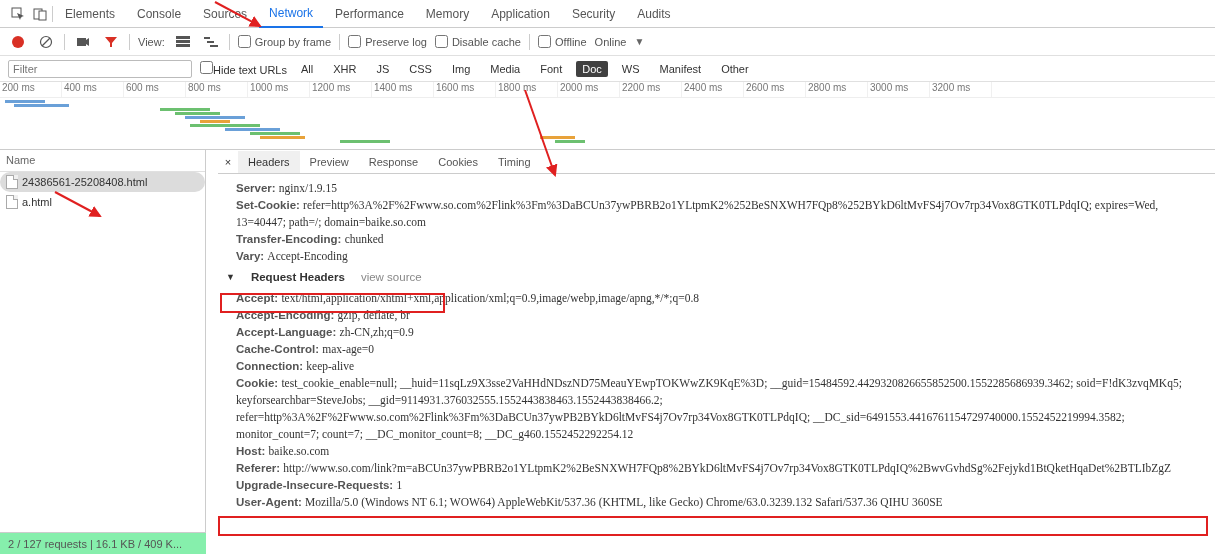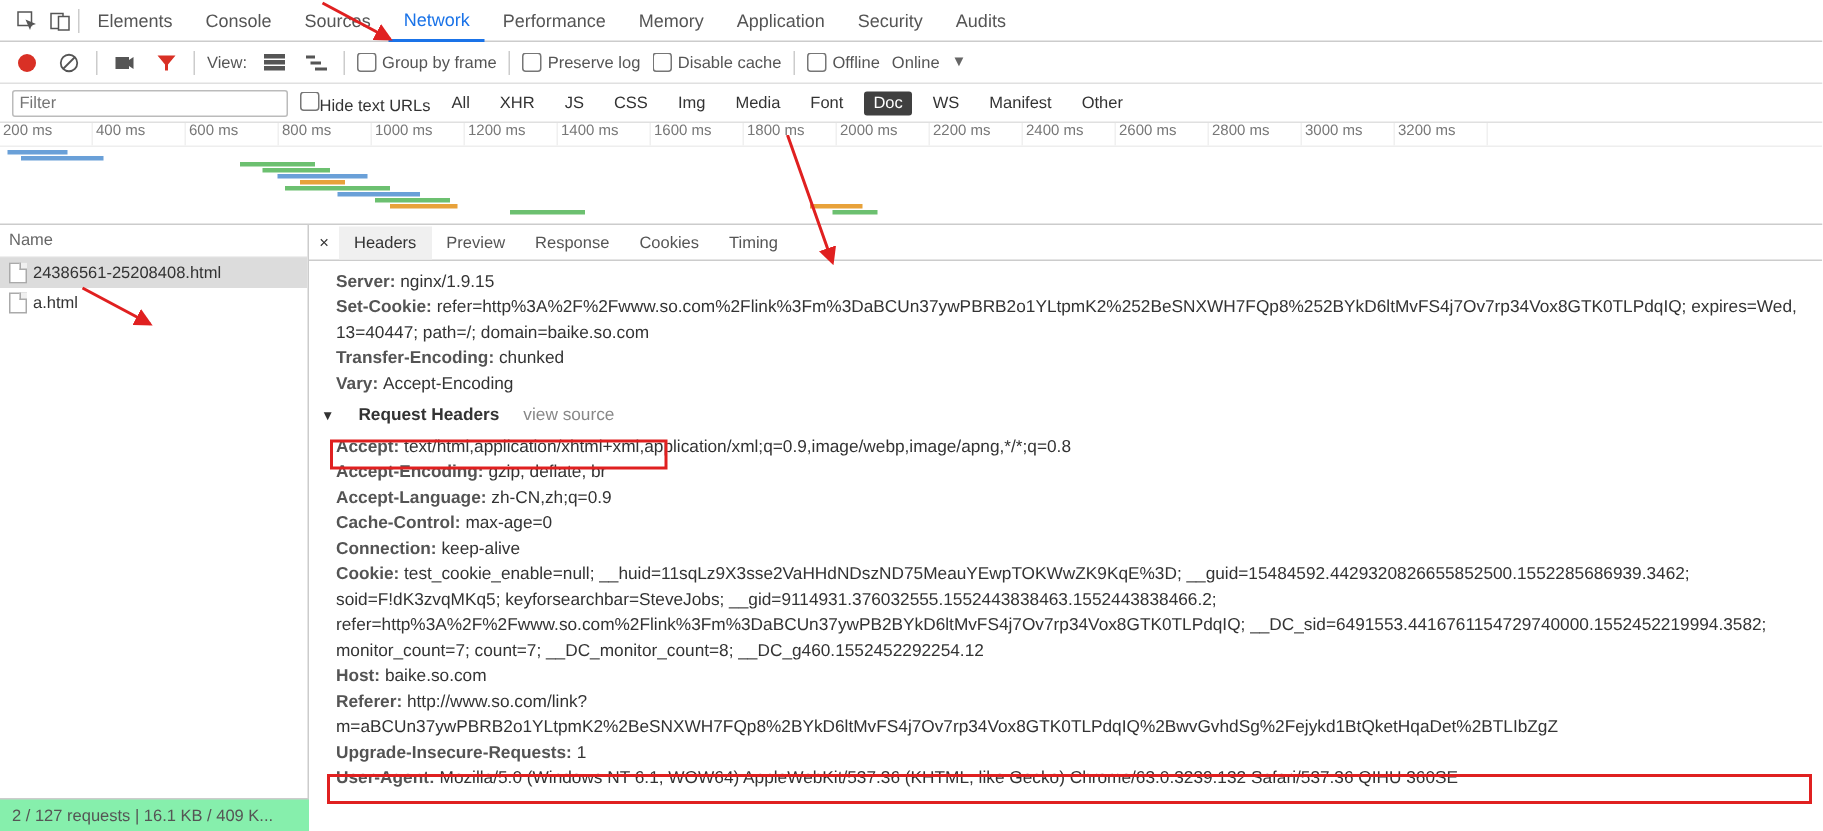--- a/index.html
+++ b/index.html
@@ -29,38 +29,38 @@
 .pill.selected { background: #404040; color: #fff; border-radius: 2px; }
 
 
 .timeline { height: 68px; border-bottom: 1px solid #ccc; position: relative; overflow: hidden; }
 .ruler { display: flex; height: 16px; border-bottom: 1px solid #eee; font-size: 10px; color: #777; }
 .ruler div { width: 62px; padding-left: 2px; border-right: 1px solid #f0f0f0 }
 .bars { position: relative; height: 52px; }
 .bar { position: absolute; height: 3px; }
 
 
-.split { display: flex; flex: 1; overflow: hidden; }
+.split { display: flex; flex: 1; overflow: hidden; gap: 12px; }
 .left { width: 206px; border-right: 1px solid #ccc; display: flex; flex-direction: column; }
 .left .header { height: 22px; border-bottom: 1px solid #e0e0e0; padding: 4px 6px; font-size: 11px; color: #666; }
 .left .list { flex: 1; overflow: auto; }
 .left .row { display: flex; align-items: center; height: 20px; padding: 0 6px; font-size: 11px; cursor: pointer; gap: 4px; }
-.left .row.sel { background: #dcdcdc; }
+.left .row.sel { background: #dcdcdc; border-radius: 10px; }
 .file-icon { width: 12px; height: 14px; background: #fff; border: 1px solid #aaa; position: relative; }
 .file-icon::after { content: ''; position: absolute; top: -1px; right: -1px; width: 4px; height: 4px; border-left: 1px solid #aaa; border-bottom: 1px solid #aaa; background: #f0f0f0; }
 
 .right { flex: 1; display: flex; flex-direction: column; overflow: hidden; }
 .right .subtabs { height: 24px; display: flex; align-items: center; border-bottom: 1px solid #ccc; font-size: 11px; }
 .right .subtabs .close { width: 20px; text-align: center; cursor: pointer; }
 .right .subtabs .st { padding: 5px 10px; cursor: pointer; color: #555; }
 .right .subtabs .st.active { color: #333; background: #f0f0f0; }
 .right .content { flex: 1; overflow: auto; padding: 6px 10px 6px 18px; font-size: 11.5px; line-height: 17px; }
 .hdr-line { display: block; }
 .hdr-line b { font-weight: bold; color: #545454; }
-.hdr-val { font-family: Liberation Sans, sans-serif; color: #333; }
+.hdr-val { font-family: Liberation Serif, serif; color: #333; }
 .section-title { display: flex; align-items: center; gap: 16px; margin: 4px 0 4px -10px; }
 .section-title .caret { font-size: 9px; }
 .section-title b { font-weight: bold; }
 .section-title .vs { color: #888; cursor: pointer; }
 
 
 .red-box { position: absolute; border: 2px solid #e02020; pointer-events: none; }
 
 
 .arrow { position: absolute; pointer-events: none; }

